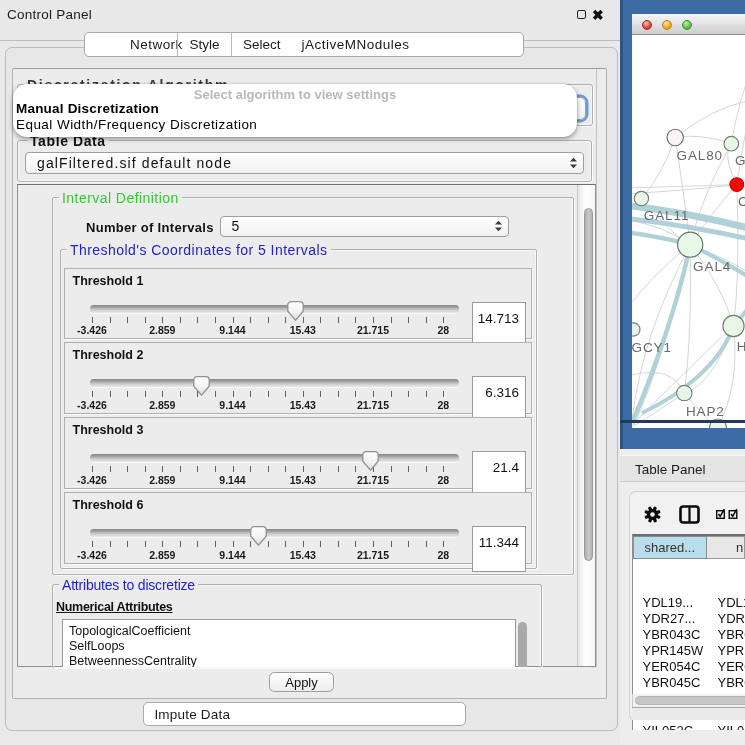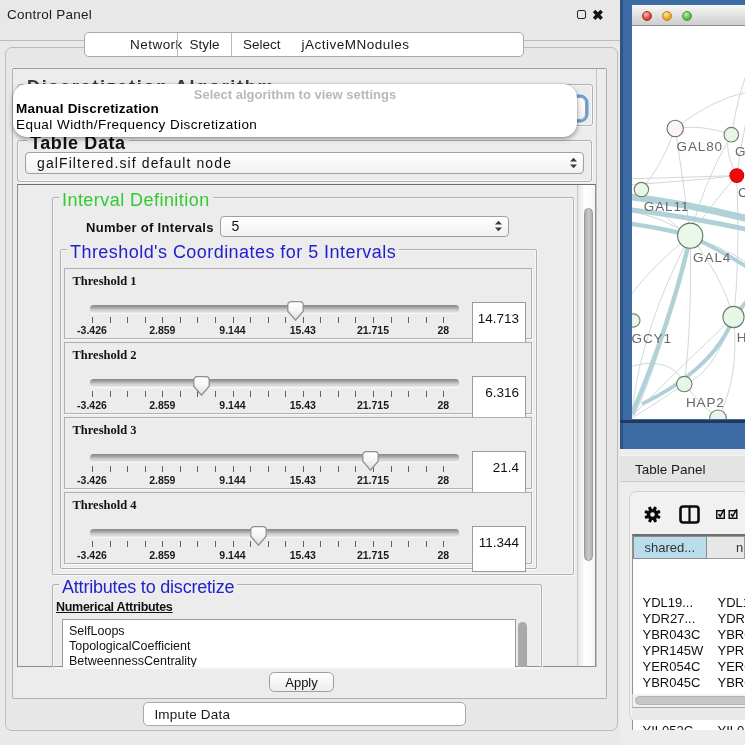--- a/index.html
+++ b/index.html
@@ -21,35 +21,35 @@
 .tabbar { position:absolute; background:#fff; border:1px solid #a9a9a9; border-radius:5px; display:flex; align-items:center; overflow:hidden; }
 #tabs-top { left:83.7px; top:32px; width:440.5px; height:25px; }
 .tab { height:100%; display:flex; align-items:center; justify-content:center; font-size:13.5px; color:#1a1a1a; white-space:nowrap; }
 .tab.sel { background:#838383; color:#ededed; }
 .tsep { width:1px; height:100%; background:#b9b9b9; }
 
 #tabs-bot { left:143.3px; top:702px; width:323px; height:24px; }
 
 
 .group { position:absolute; border:1px solid #b0b0b0; border-radius:3px; box-shadow:inset 0 0 0 1px rgba(255,255,255,0.55), 1px 1px 0 rgba(255,255,255,0.7); }
-.gtitle { position:absolute; top:-8px; background:#ececec; padding:0 3px; font-size:18px; letter-spacing:0.45px; white-space:nowrap; }
+.gtitle { position:absolute; top:-8px; background:#ececec; padding:0 3px; font-size:14px; letter-spacing:0.45px; white-space:nowrap; }
 
 
 .combo { position:absolute; background:linear-gradient(#ffffff,#f1f1f1); border:1px solid #9f9f9f; border-radius:4px; font-size:14px; color:#111; display:flex; align-items:center; }
 .combo .txt { margin-left:11px; }
 .arr { position:absolute; right:5px; top:50%; width:9px; height:14px; transform:translateY(-50%); }
 
 
 #spane { position:absolute; left:17px; top:184px; width:579px; height:483px; background:#ececec; border:1px solid #8f8f8f; border-top-color:#6f6f6f; overflow:hidden; }
 #vsb { position:absolute; left:559px; top:0; width:19px; height:481px; background:linear-gradient(90deg,#e6e6e6,#ffffff 40%,#f4f4f4); border-left:1px solid #c9c9c9; }
 #vsb .thumbv { position:absolute; left:6px; top:23px; width:9px; height:353px; border-radius:6px; background:linear-gradient(90deg,#adadad,#c9c9c9 50%,#b2b2b2); border:1px solid #9b9b9b; }
 
 
 .tbox { position:absolute; left:63.5px; width:468.5px; height:71.7px; background:#ececec; border:1px solid #b0b0b0; box-shadow:1px 1px 0 rgba(255,255,255,0.8); }
-.tname { position:absolute; left:8px; top:5px; font-size:12.5px; font-weight:bold; color:#111;font-family:Liberation Serif, serif; }
+.tname { position:absolute; left:8px; top:5px; font-size:12.5px; font-weight:bold; color:#111; }
 .groove { position:absolute; left:25px; top:36px; width:369.5px; height:8px; border-radius:3.5px; background:linear-gradient(#878787,#a0a0a0 28%, #c9c9c9 58%, #e9e9e9); box-shadow:0 1px 0 rgba(255,255,255,0.7); }
 .ticks { position:absolute; left:27px; top:48px; width:353px; height:6px; background:repeating-linear-gradient(90deg,#606060 0 1px,transparent 1px 17.565px); }
 .tl { position:absolute; top:55.5px; width:60px; text-align:center; font-size:10.5px; font-weight:bold; color:#1a1a1a; }
 .thumb { position:absolute; top:32.5px; }
 .vbox { position:absolute; left:407px; top:33.2px; width:54.5px; height:46px; background:#fff; border:1px solid #9b9b9b; font-size:13.5px; color:#111; text-align:right; line-height:31px; padding-right:6px; }
 
 
 #alist { position:absolute; left:62px; top:618.5px; width:454px; height:48px; background:#fff; border:1px solid #9b9b9b; border-bottom:none; font-size:12.5px; color:#111; overflow:hidden; padding-top:4px; }
 #alist div { margin-left:6px; height:15.2px; line-height:15.2px; }
 #alist-sb { position:absolute; left:517px; top:620px; width:11px; height:46.5px; overflow:hidden; }
@@ -60,21 +60,21 @@
 #popup .hint { position:absolute; top:3px; left:0; width:100%; text-align:center; font-size:13px; font-weight:bold; color:#b9b9b9; }
 #popup .i1 { position:absolute; top:17px; left:3px; font-size:13.5px; font-weight:bold; letter-spacing:0.2px; color:#000; }
 #popup .i2 { position:absolute; top:32.5px; left:3px; font-size:13.5px; letter-spacing:0.45px; color:#000; }
 
 
 #apply { position:absolute; left:269px; top:671.5px; width:65px; height:20px; background:linear-gradient(#ffffff,#ededed); border:1px solid #9d9d9d; border-radius:5.5px; font-size:13px; color:#111; text-align:center; line-height:19px; }
 
 
 #rblue { position:absolute; left:620px; top:0; width:125px; height:449px; background:#3d6ba3; }
 #rblue .dk { position:absolute; left:0; top:0; width:3px; height:449px; background:#2e5385; }
-#nwin { position:absolute; left:632px; top:5px; width:113px; height:414px; background:#fff;text-align:right; }
+#nwin { position:absolute; left:632px; top:14px; width:113px; height:414px; background:#fff;text-align:right; }
 #ntit { position:absolute; left:0; top:0; width:113px; height:21px; background:linear-gradient(#f7f7f7,#cdcdcd); border-bottom:1px solid #8e8e8e; }
 .tl-btn { position:absolute; top:5.5px; width:10px; height:10px; border-radius:50%; }
 #shadow-under { position:absolute; left:620px; top:420px; width:125px; height:3px; background:#24385c; }
 
 #tp { position:absolute; left:620px; top:449px; width:125px; height:296px; background:#ededed; }
 #tp-title { position:absolute; left:0; top:6px; width:125px; height:27px; background:#e4e4e4; border-top:1px solid #f6f6f6; border-bottom:1px solid #cccccc; }
 #tp-title span { position:absolute; left:15px; top:6px; font-size:13.5px; color:#1a1a1a; }
 #tp-panel { position:absolute; left:9px; top:42px; width:116px; height:230px; background:#f1f1f1; border:1px solid #d2d2d2; border-radius:7px 0 0 7px; border-right:none; }
 #ttable { position:absolute; left:631.5px; top:533.5px; width:113.5px; height:161px; background:#fff; border-top:2.5px solid #6f6f6f; border-left:1px solid #909090; overflow:hidden; }
 #thead { position:absolute; left:631.5px; top:536px; width:113.5px; height:23px; }
@@ -197,21 +197,21 @@
       <stop offset="0" stop-color="#ffffff"></stop>
               <stop offset="0.5" stop-color="#f4f4f4"></stop>
               <stop offset="1" stop-color="#dddddd"></stop>
     </linearGradient>
           </defs>
     <path d="M4,0.65 h9 a3.2,3.2 0 0 1 3.2,3.2 v6.4 L8.5,19.2 L0.8,10.25 V3.85 A3.2,3.2 0 0 1 4,0.65 Z" fill="url(#tg417.0)" stroke="#909090" stroke-width="1.3"></path>
   </svg>
   <div class="vbox">21.4</div>
 </div>
 <div class="tbox" style="top:492.3px">
-  <div class="tname">Threshold 4</div>
+  <div class="tname">Threshold 6</div>
   <div class="groove"></div>
   <div class="ticks"></div>
   <div class="tl" style="left:-2.5px">-3.426</div>
         <div class="tl" style="left:67.8px">2.859</div>
         <div class="tl" style="left:138.0px">9.144</div>
         <div class="tl" style="left:208.3px">15.43</div>
         <div class="tl" style="left:278.5px">21.715</div>
         <div class="tl" style="left:348.8px">28</div>
   <svg class="thumb" style="left:185.1px" width="17" height="20" viewBox="0 0 17 20">
     <defs>
@@ -224,22 +224,22 @@
     <path d="M4,0.65 h9 a3.2,3.2 0 0 1 3.2,3.2 v6.4 L8.5,19.2 L0.8,10.25 V3.85 A3.2,3.2 0 0 1 4,0.65 Z" fill="url(#tg492.3)" stroke="#909090" stroke-width="1.3"></path>
   </svg>
   <div class="vbox">11.344</div>
 </div>
 
     <div class="group" style="left:52px; top:583.5px; width:490px; height:84px; border-bottom:none;">
       <span class="gtitle" style="left:6px; color:#2222cc; letter-spacing:-0.2px;">Attributes to discretize</span>
     </div>
     <div class="abs" style="left:56px; top:600px; font-size:12.5px; font-weight:bold; letter-spacing:-0.3px; color:#111;text-decoration:underline;">Numerical Attributes</div>
     <div id="alist">
+      <div>TopologicalCoefficient</div>
       <div>SelfLoops</div>
-      <div>TopologicalCoefficient</div>
       <div>BetweennessCentrality</div>
     </div>
     <div id="alist-sb">
         <div class="th"></div>
       </div>
 
     <div id="apply">Apply</div>
 
     <div class="tabbar" id="tabs-top">
       <div class="tab" style="width:92.5px; letter-spacing:0.45px;padding-left:46px;">

